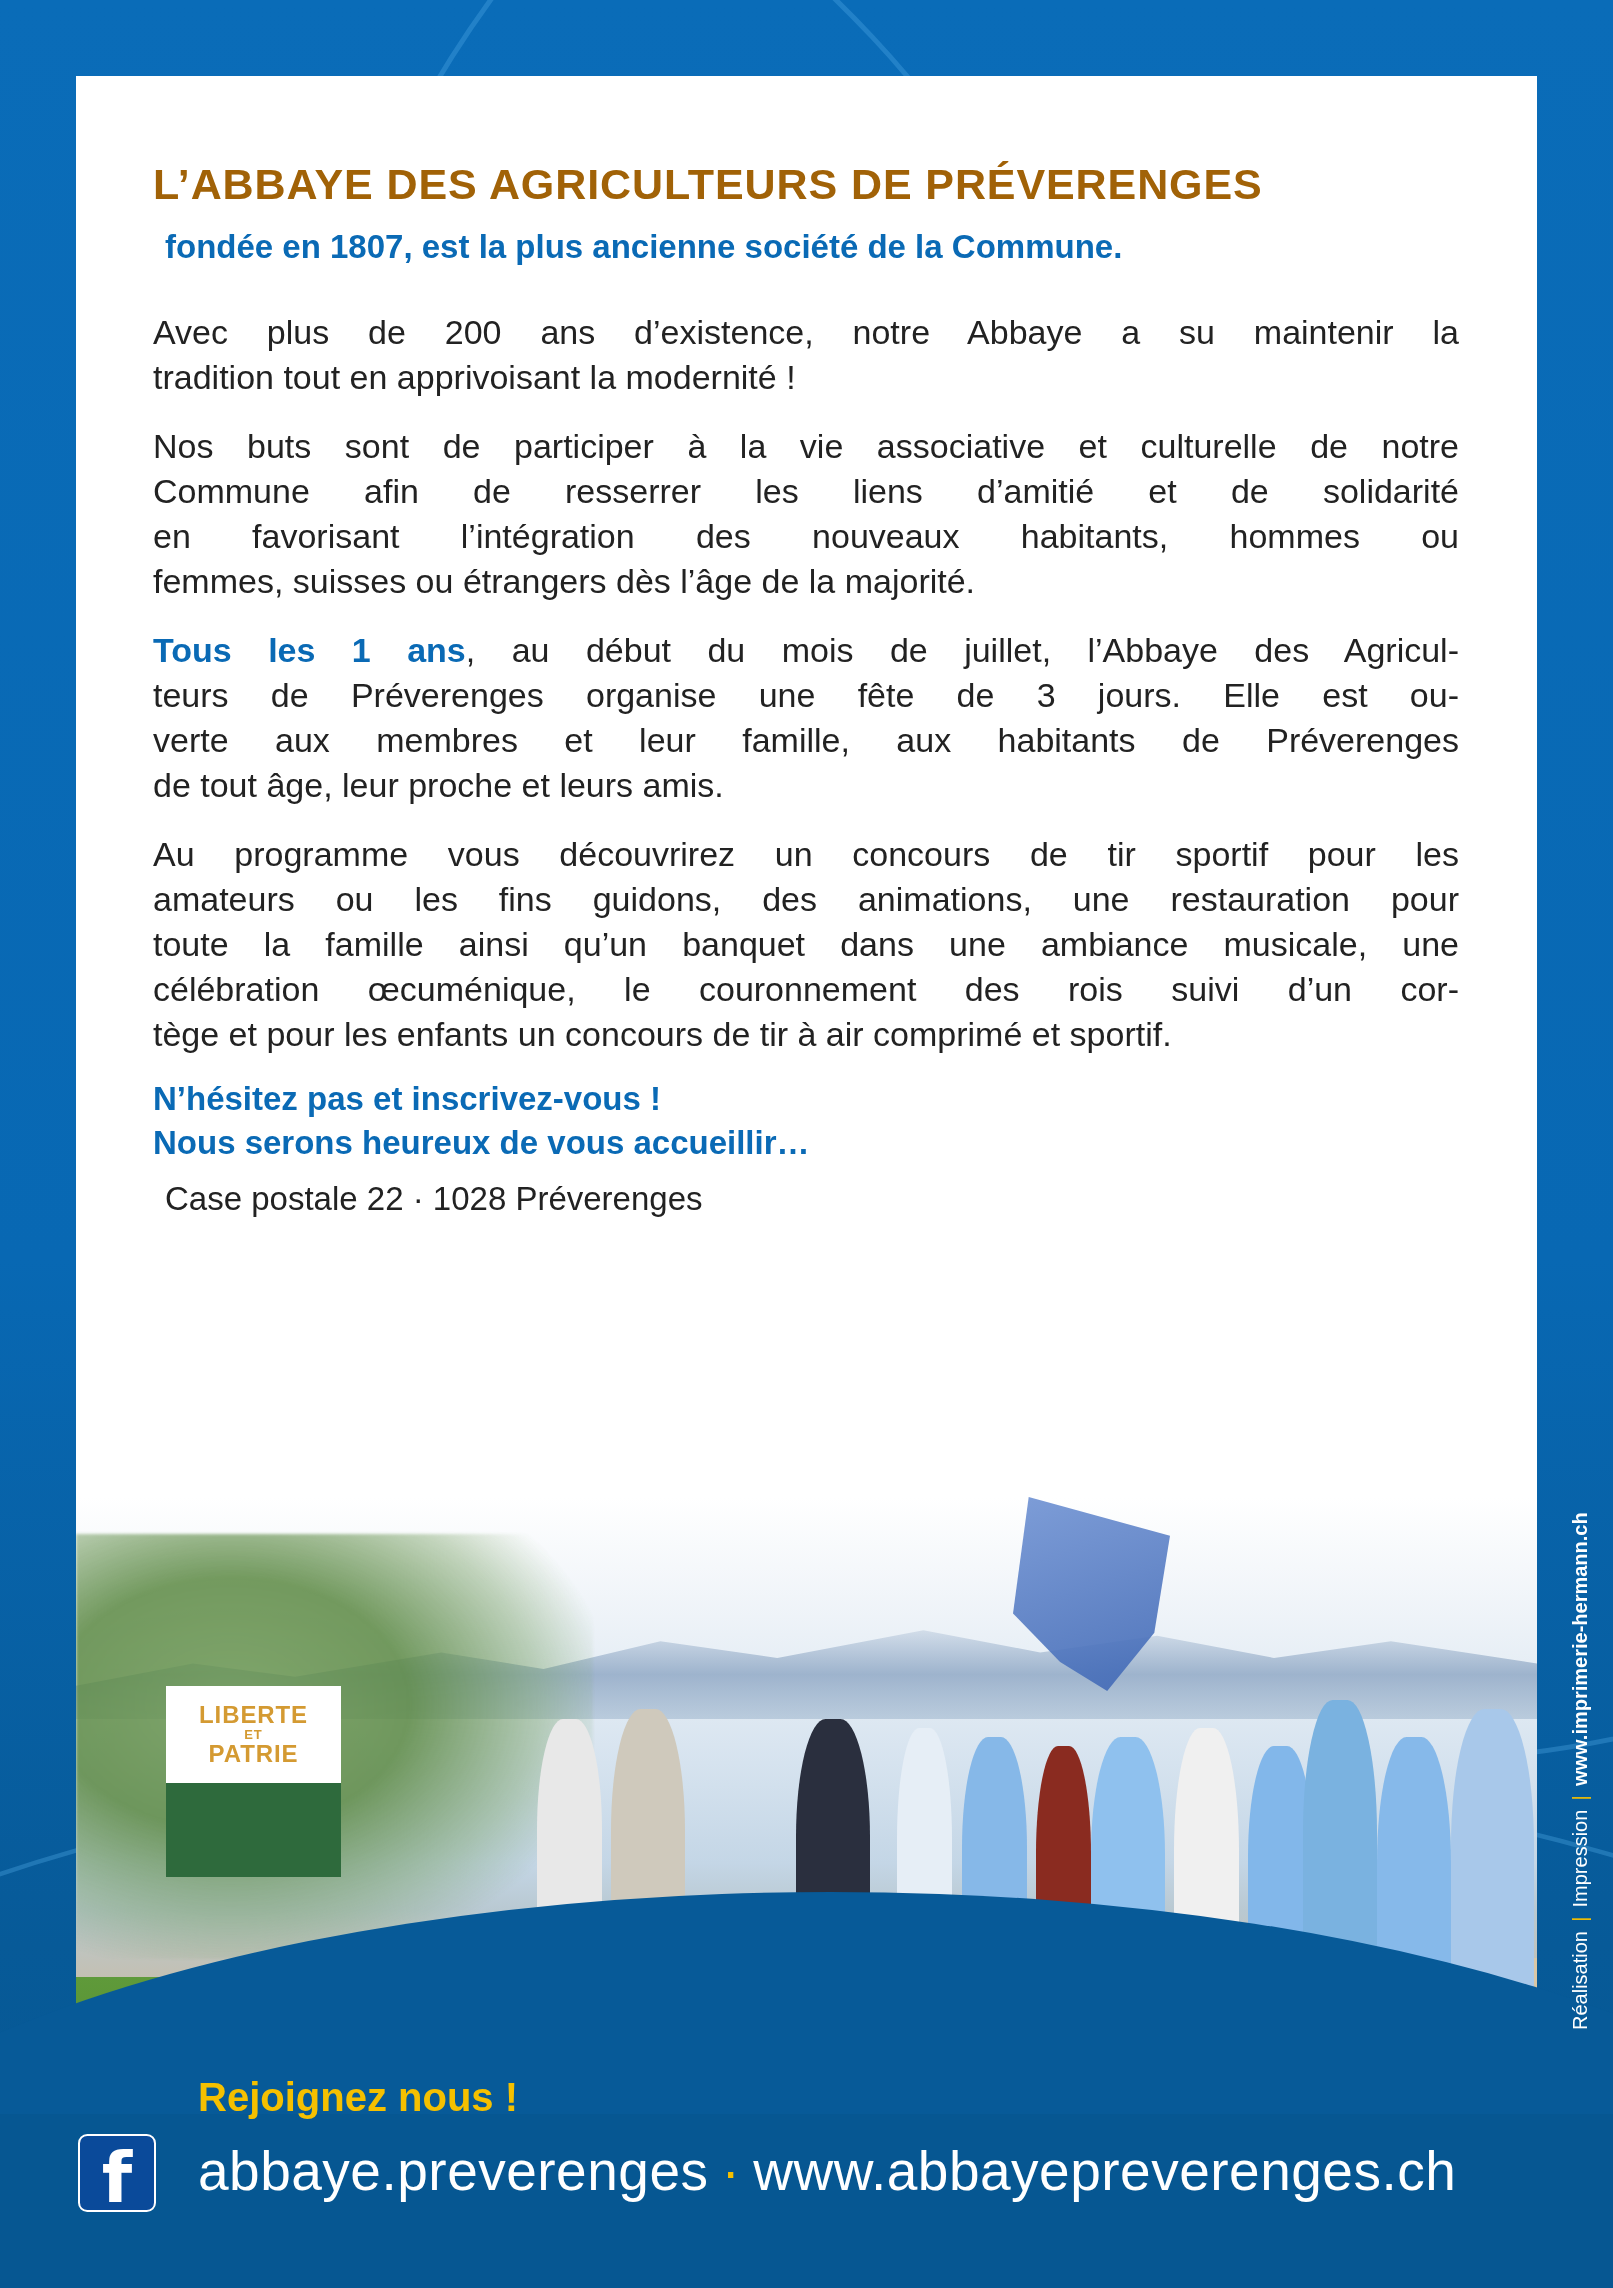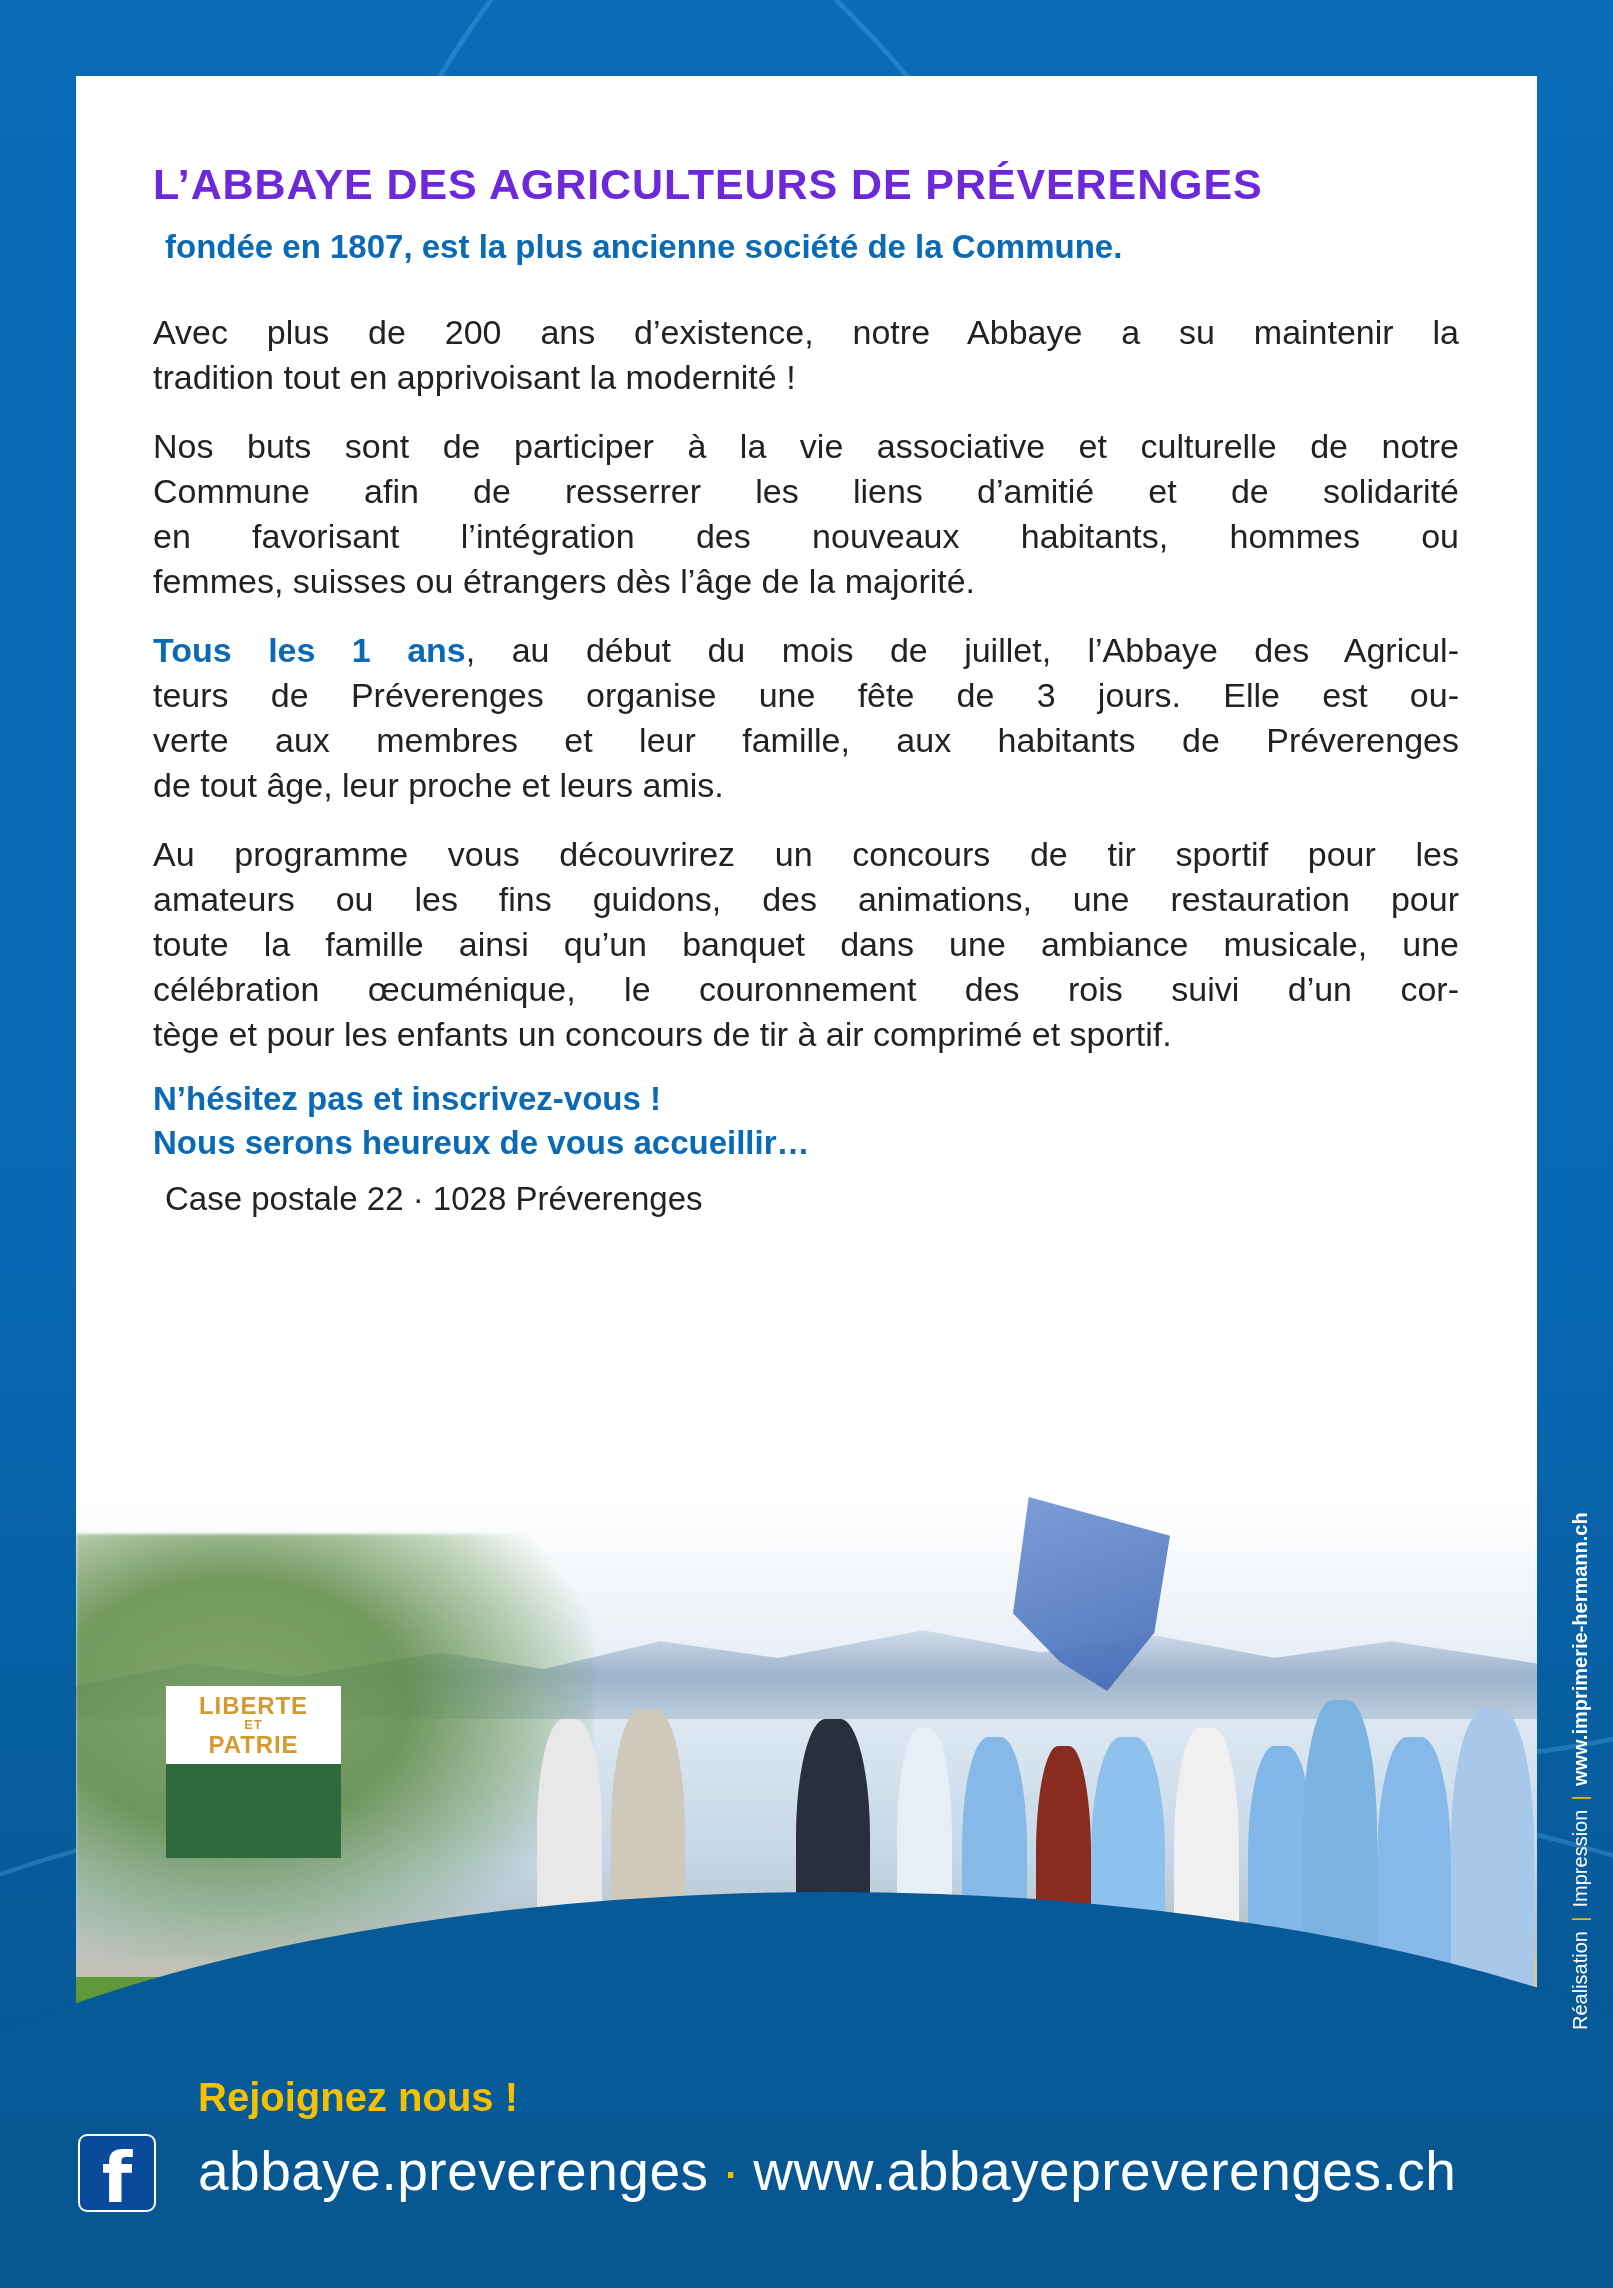--- a/index.html
+++ b/index.html
@@ -7,29 +7,29 @@
   .bg { position:absolute; inset:0; background:linear-gradient(180deg,#0a6cb8 0%,#0868b3 55%,#075a98 85%,#065792 100%); }
   .arc { position:absolute; border-radius:50%; border:5.5px solid rgba(80,170,230,0.35); }
   .card { position:absolute; left:76px; top:76px; width:1461px; height:2040px; background:#fff; overflow:hidden; }
   .photo { position:absolute; left:0; top:1421px; width:1461px; height:665px; overflow:hidden; }
   .sky { position:absolute; inset:0; background:linear-gradient(180deg,#ffffff 0%,#eef3f8 18%,#d6e3ef 40%,#c4d6e6 55%,#b9c9d2 62%,#cbb99a 80%,#d8c6a4 100%); }
   .mountains { position:absolute; left:0; right:0; top:111px; height:111px; background:linear-gradient(180deg,rgba(150,175,200,0) 0%,rgba(140,165,195,0.8) 60%,rgba(150,175,200,0.5) 100%); clip-path:polygon(0 70%,8% 50%,15% 62%,25% 40%,32% 55%,40% 30%,48% 45%,58% 20%,66% 40%,74% 25%,82% 45%,90% 30%,100% 50%,100% 100%,0 100%); }
   .trees { position:absolute; left:0; top:37px; width:517px; height:425px; background:radial-gradient(ellipse at 30% 40%, #6f9a55 0%, #5d8a44 35%, rgba(120,160,100,0.5) 60%, rgba(255,255,255,0) 75%); filter:blur(1.8px); opacity:.85; }
   .grass { position:absolute; left:0; top:480px; width:831px; height:185px; background:linear-gradient(180deg,#5f9a3a,#4d8430); }
   .path { position:absolute; left:351px; top:461px; width:1200px; height:240px; background:#d9c7a6; transform:skewX(-30deg); }
   .sign { position:absolute; left:90px; top:189px; width:175px; height:203px; }
-  .sign .top { height:78px; background:#fff; display:flex; flex-direction:column; align-items:center; justify-content:center; color:#d49a32; font-weight:bold; font-size:24px; line-height:1.05; letter-spacing:0.9px; }
+  .sign .top { height:97px; background:#fff; display:flex; flex-direction:column; align-items:center; justify-content:center; color:#d49a32; font-weight:bold; font-size:24px; line-height:1.05; letter-spacing:0.9px; }
   .sign .top .et { font-size:13px; }
   .sign .bot { height:94px; background:#2e6a3c; }
   .flag { position:absolute; left:937px; top:0; width:157px; height:194px; background:linear-gradient(160deg,#6f92d3,#3f67b4); clip-path:polygon(10% 0,100% 20%,90% 70%,60% 100%,30% 85%,0 60%); opacity:.9; }
   .person { position:absolute; border-radius:40% 40% 8% 8%; }
   .curve-mask { position:absolute; left:-277px; top:1892px; width:2215px; height:831px; border-radius:50%; background:#075a98; }
   .footer-bg { position:absolute; left:0; top:2114px; width:1613px; height:175px; background:#065792; }
   .card-content { position:absolute; left:77px; top:81px; width:1306px; }
-  .title { color:#6d28d9; font-weight:bold; font-size:43px; letter-spacing:0.9px; margin:0; line-height:55px; white-space:nowrap; }
+  .title { color:#a16207; font-weight:bold; font-size:43px; letter-spacing:0.9px; margin:0; line-height:55px; white-space:nowrap; }
   .subtitle { color:#0a6ab5; font-weight:bold; font-size:33px; margin:12px; line-height:46px; white-space:nowrap; }
   .para { color:#222; font-size:34px; line-height:45px; margin:0; text-align:justify; }
   .para .hl { color:#0a6ab5; font-weight:bold; }
   .line { display:block; white-space:nowrap; text-align-last:justify; }
   .line.last { text-align-last:left; }
   .cta { color:#0a6ab5; font-weight:bold; font-size:33px; line-height:44px; margin:0; white-space:nowrap; }
   .address { color:#222; font-size:33px; line-height:44px; margin:12px; white-space:nowrap; }
   .join { position:absolute; left:198px; top:2075px; color:#f5c000; font-weight:bold; font-size:40px; white-space:nowrap; }
   .links { position:absolute; left:198px; top:2139px; color:#fff; font-size:55px; white-space:nowrap; letter-spacing:0.5px; }
   .links .dot { color:#f5c000; margin:0 13px; }

